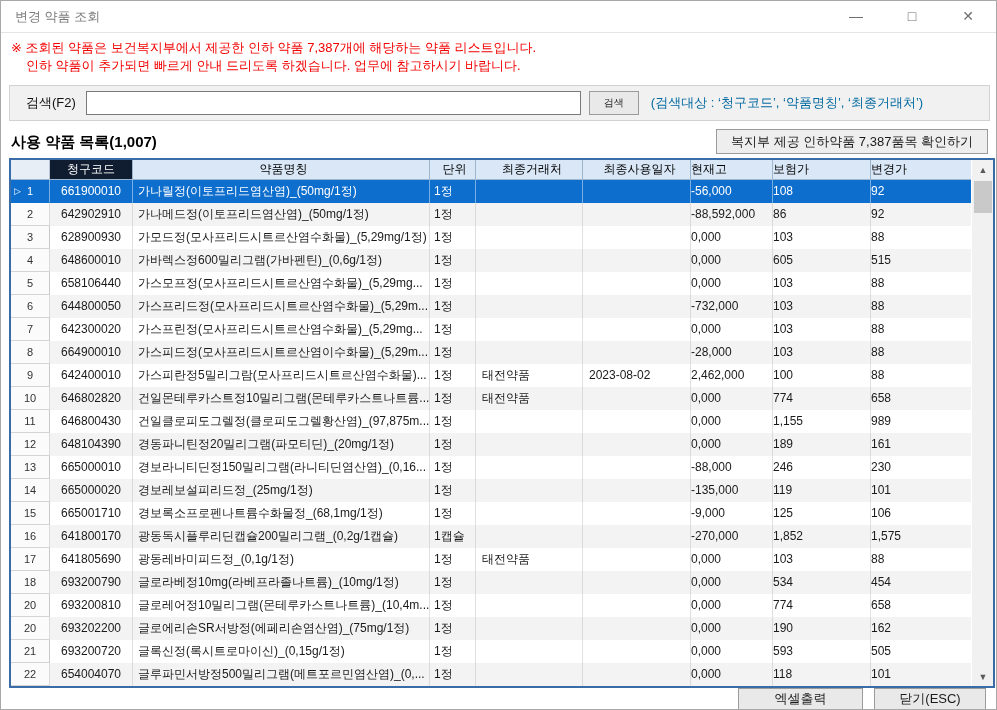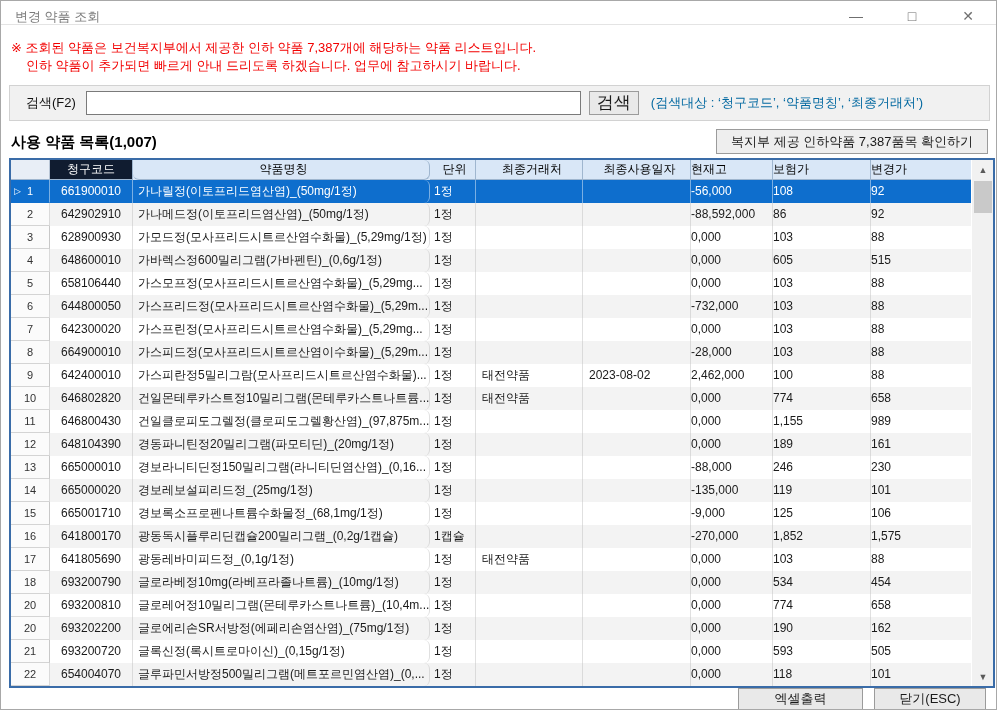--- a/index.html
+++ b/index.html
@@ -3,37 +3,37 @@
 <meta charset="utf-8">
 <style>
   * { margin:0; padding:0; box-sizing:border-box; }
   html,body { width:997px; height:710px; overflow:hidden; }
   body {
     font-family:"Liberation Sans","DejaVu Sans",sans-serif;
     background:#ffffff; color:#1a1a1a; position:relative;
     border:1px solid #a8a8a8;
   }
   
-  .titlebar { position:absolute; left:0; top:0; width:100%; height:24px;
+  .titlebar { position:absolute; left:0; top:0; width:100%; height:32px;
     background:#ffffff; border-bottom:1px solid #e4e4e4; }
   .titlebar .title { position:absolute; left:14px; top:7px; font-size:13px; color:#7b7b7b; }
   .winctl { position:absolute; top:0; right:0; height:30px; display:flex; }
   .winctl .btn { width:56px; height:30px; display:flex; align-items:center; justify-content:center;
     color:#6f6f6f; font-size:14px; cursor:default; }
   
   .notice { position:absolute; left:10px; top:38px; font-size:13px; color:#f20000; line-height:18px; }
   .notice .l2 { padding-left:15px; }
   
   .searchbox { position:absolute; left:8px; top:84px; width:981px; height:36px;
     background:#f1f1f1; border:1px solid #d2d2d2; display:flex; align-items:center; }
   .searchbox .lbl { margin-left:16px; font-size:13px; color:#111; white-space:nowrap; }
   .searchbox input { margin-left:10px; width:495px; height:24px; border:1px solid #7a7a7a;
     background:#fff; font-size:13px; padding:0 5px; font-family:inherit; }
   .searchbox .sbtn { margin-left:8px; width:50px; height:24px; background:#e9e9e9;
-    border:1px solid #9b9b9b; font-size:17px; text-align:center; line-height:22px; cursor:default; }
+    border:1px solid #9b9b9b; font-size:10px; text-align:center; line-height:22px; cursor:default; }
   .searchbox .cap { margin-left:12px; font-size:13px; color:#0369a1; white-space:nowrap; }
   
   .sec-title { position:absolute; left:10px; top:132px; font-size:15px; font-weight:bold; color:#000; }
   .confirm-btn { position:absolute; right:8px; top:128px; height:25px; padding:0 14px;
     background:#eeeeee; border:1px solid #9b9b9b; font-size:13px; line-height:23px; cursor:default; }
   
   .grid { position:absolute; left:8px; top:157px; width:986px; height:530px;
     border:2px solid #3a6ca8; background:#fff; display:flex; }
   .gridbody { width:960px; height:526px; overflow:hidden; }
   .hrow { display:flex; height:20px; background:#d9e7f7; font-size:12px; color:#000; }
@@ -41,21 +41,21 @@
     line-height:19px; overflow:hidden; white-space:nowrap; cursor:default; }
   .hcell.corner { background:#e8eef6; border-right:1px solid #b9c6d6; }
   .hcell.sorted { background:#101c30; color:#ffffff; }
   .row { display:flex; height:23px; background:#ffffff; font-size:12px; }
   .row.alt { background:#f3f3f3; }
   .row.alt .cell { border-right-color:#dadada; }
   .cell { border-right:1px solid #e0e0e0; line-height:22px; overflow:hidden; white-space:nowrap; }
   .rownum { background:#fbfbfb; border-right:1px solid #c8c8c8; border-bottom:1px solid #d4d4d4;
     text-align:center; color:#333; font-size:11px; position:relative; }
   .marker { position:absolute; left:3px; top:0; font-size:9px; }
-  .c0{width:39px;} .c1{width:83px; text-align:center;} .c2{width:297px; padding-left:5px;border-radius:6px;}
+  .c0{width:39px;} .c1{width:83px; text-align:center;} .c2{width:297px; padding-left:5px;}
   .c3{width:46px; padding-left:4px;} .c4{width:107px; padding-left:6px;} .c5{width:108px; padding-left:6px;}
   .c6{width:82px; text-align:left; padding-right:6px;}
   .c7{width:98px; text-align:left; padding-right:6px;}
   .c8{width:100px; text-align:left; padding-right:6px; border-right:none;}
   .row.sel, .row.sel .rownum { background:#0e6ecd; color:#ffffff; }
   .row.sel .cell { border-right-color:rgba(255,255,255,.45); }
   .row.sel .rownum { border-right-color:rgba(255,255,255,.45); border-bottom-color:#0e6ecd; }
   
   .sb { width:22px; height:526px; background:#f1f1f1; border-left:1px solid #ffffff; position:relative; }
   .sb .arrow { position:absolute; left:0; width:22px; height:19px; color:#5a5a5a; font-size:9px;

